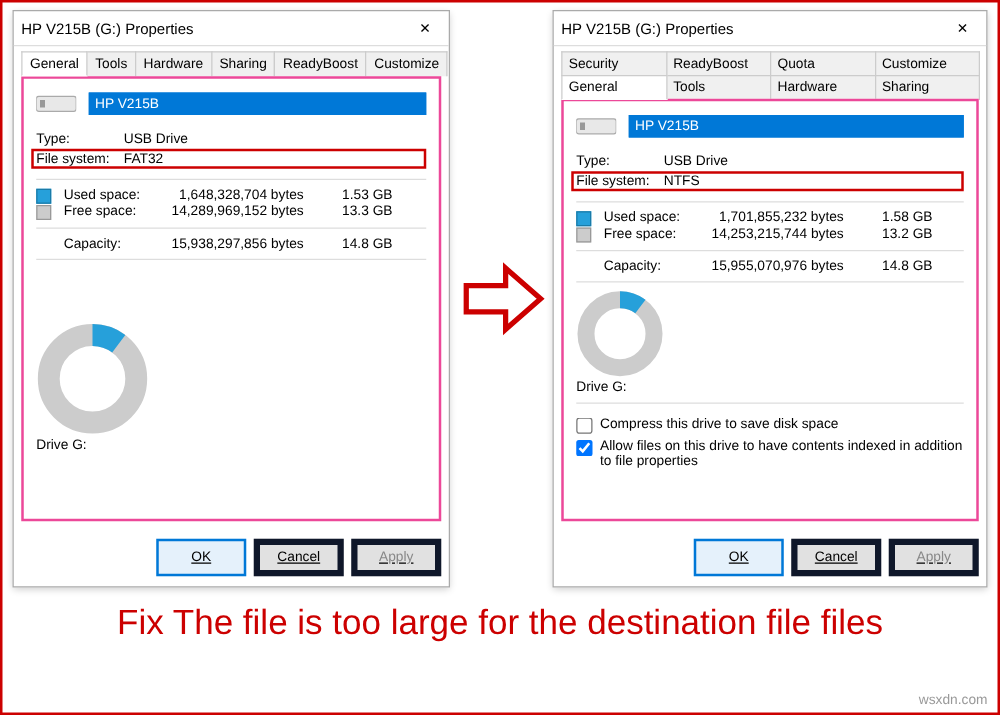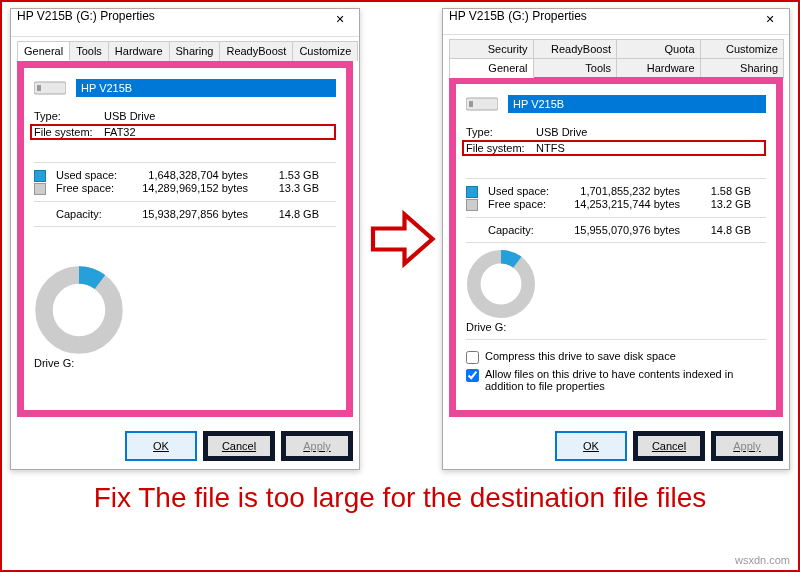--- a/index.html
+++ b/index.html
@@ -1,36 +1,36 @@
 <!DOCTYPE html>
 <html><head>
   <meta charset="utf-8">
   <style>
     * { box-sizing: border-box; margin: 0; padding: 0; font-family: 'Segoe UI', Tahoma, sans-serif; }
     body { width: 800px; height: 572px; background: #fff; position: relative; border: 2px solid #cc0000; }
     .container { display: flex; padding: 6px 8px; gap: 6px; }
     .dialog { background: #fff; border: 1px solid #aaa; box-shadow: 0 2px 6px rgba(0,0,0,0.2); display: flex; flex-direction: column; }
     .d1 { width: 350px; height: 462px; }
     .d2 { width: 350px; height: 462px; }
-    .titlebar { height: 28px; display: flex; padding: 0 6px; font-size: 12px; border-bottom: 1px solid #ddd; }
+    .titlebar { height: 28px; display: flex; align-items: center; padding: 0 6px; font-size: 12px; border-bottom: 1px solid #ddd; }
     .titlebar span { flex: 1; }
     .close { width: 26px; height: 20px; display: flex; align-items: center; justify-content: center; font-size: 11px; cursor: pointer; }
     .tabs-area { padding: 4px 6px 0 6px; }
     .tabs-row { display: flex; font-size: 11px; }
     .tab { padding: 3px 6px; border: 1px solid #ccc; background: #f0f0f0; border-bottom: none; margin-right: -1px; cursor: pointer; }
     .tab.sel { background: #fff; border-bottom: 1px solid #fff; position: relative; z-index: 2; }
-    .d2 .tab { flex: 1; text-align: right; padding: 3px 5px; }
-    .content { border: 7px solid #ec4899; margin: 0 6px 6px 6px; padding: 10px; flex: 1; display: flex; flex-direction: column; font-size: 11px; background: #fff; }
+    .d2 .tab { flex: 1; text-align: left; padding: 3px 5px; }
+    .content { border: 2px solid #ec4899; margin: 0 6px 6px 6px; padding: 10px; flex: 1; display: flex; flex-direction: column; font-size: 11px; background: #fff; }
     .d2 .content-wrap { margin-top: -1px; }
     .hdrrow { display: flex; align-items: center; margin-bottom: 12px; gap: 10px; }
     .drive-icon { width: 32px; height: 20px; }
     .name-input { flex: 1; border: 1px solid #0078d7; padding: 2px 4px; font-size: 11px; background: #0078d7; color: #fff; }
     .info-row { display: flex; margin-bottom: 2px; }
     .info-label { width: 70px; }
-    .info-grid { padding-bottom: 20px; border-bottom: 1px solid #ddd; margin-bottom: 6px; }
+    .info-grid { padding-bottom: 6px; border-bottom: 1px solid #ddd; margin-bottom: 6px; }
     .highlight { border: 2px solid #cc0000; padding: 0 2px; margin-left: -4px; }
     .space-grid { display: grid; grid-template-columns: 18px 80px 120px 55px; gap: 0 4px; font-size: 11px; }
     .sq { width: 12px; height: 12px; margin-top: 1px; }
     .sq.used { background: #26a0da; border: 1px solid #1a7ba8; }
     .sq.free { background: #ccc; border: 1px solid #999; }
     .space-grid div:nth-child(3), .space-grid div:nth-child(7), .space-grid div:nth-child(11) { text-align: right; padding-right: 12px; }
     .space-grid div:nth-child(4), .space-grid div:nth-child(8), .space-grid div:nth-child(12) { text-align: right; }
     hr { border: none; border-top: 1px solid #ddd; margin: 6px 0; }
     .cap-row { display: grid; grid-template-columns: 18px 80px 120px 55px; gap: 0 4px; }
     .cap-row div:nth-child(3) { text-align: right; padding-right: 12px; }

